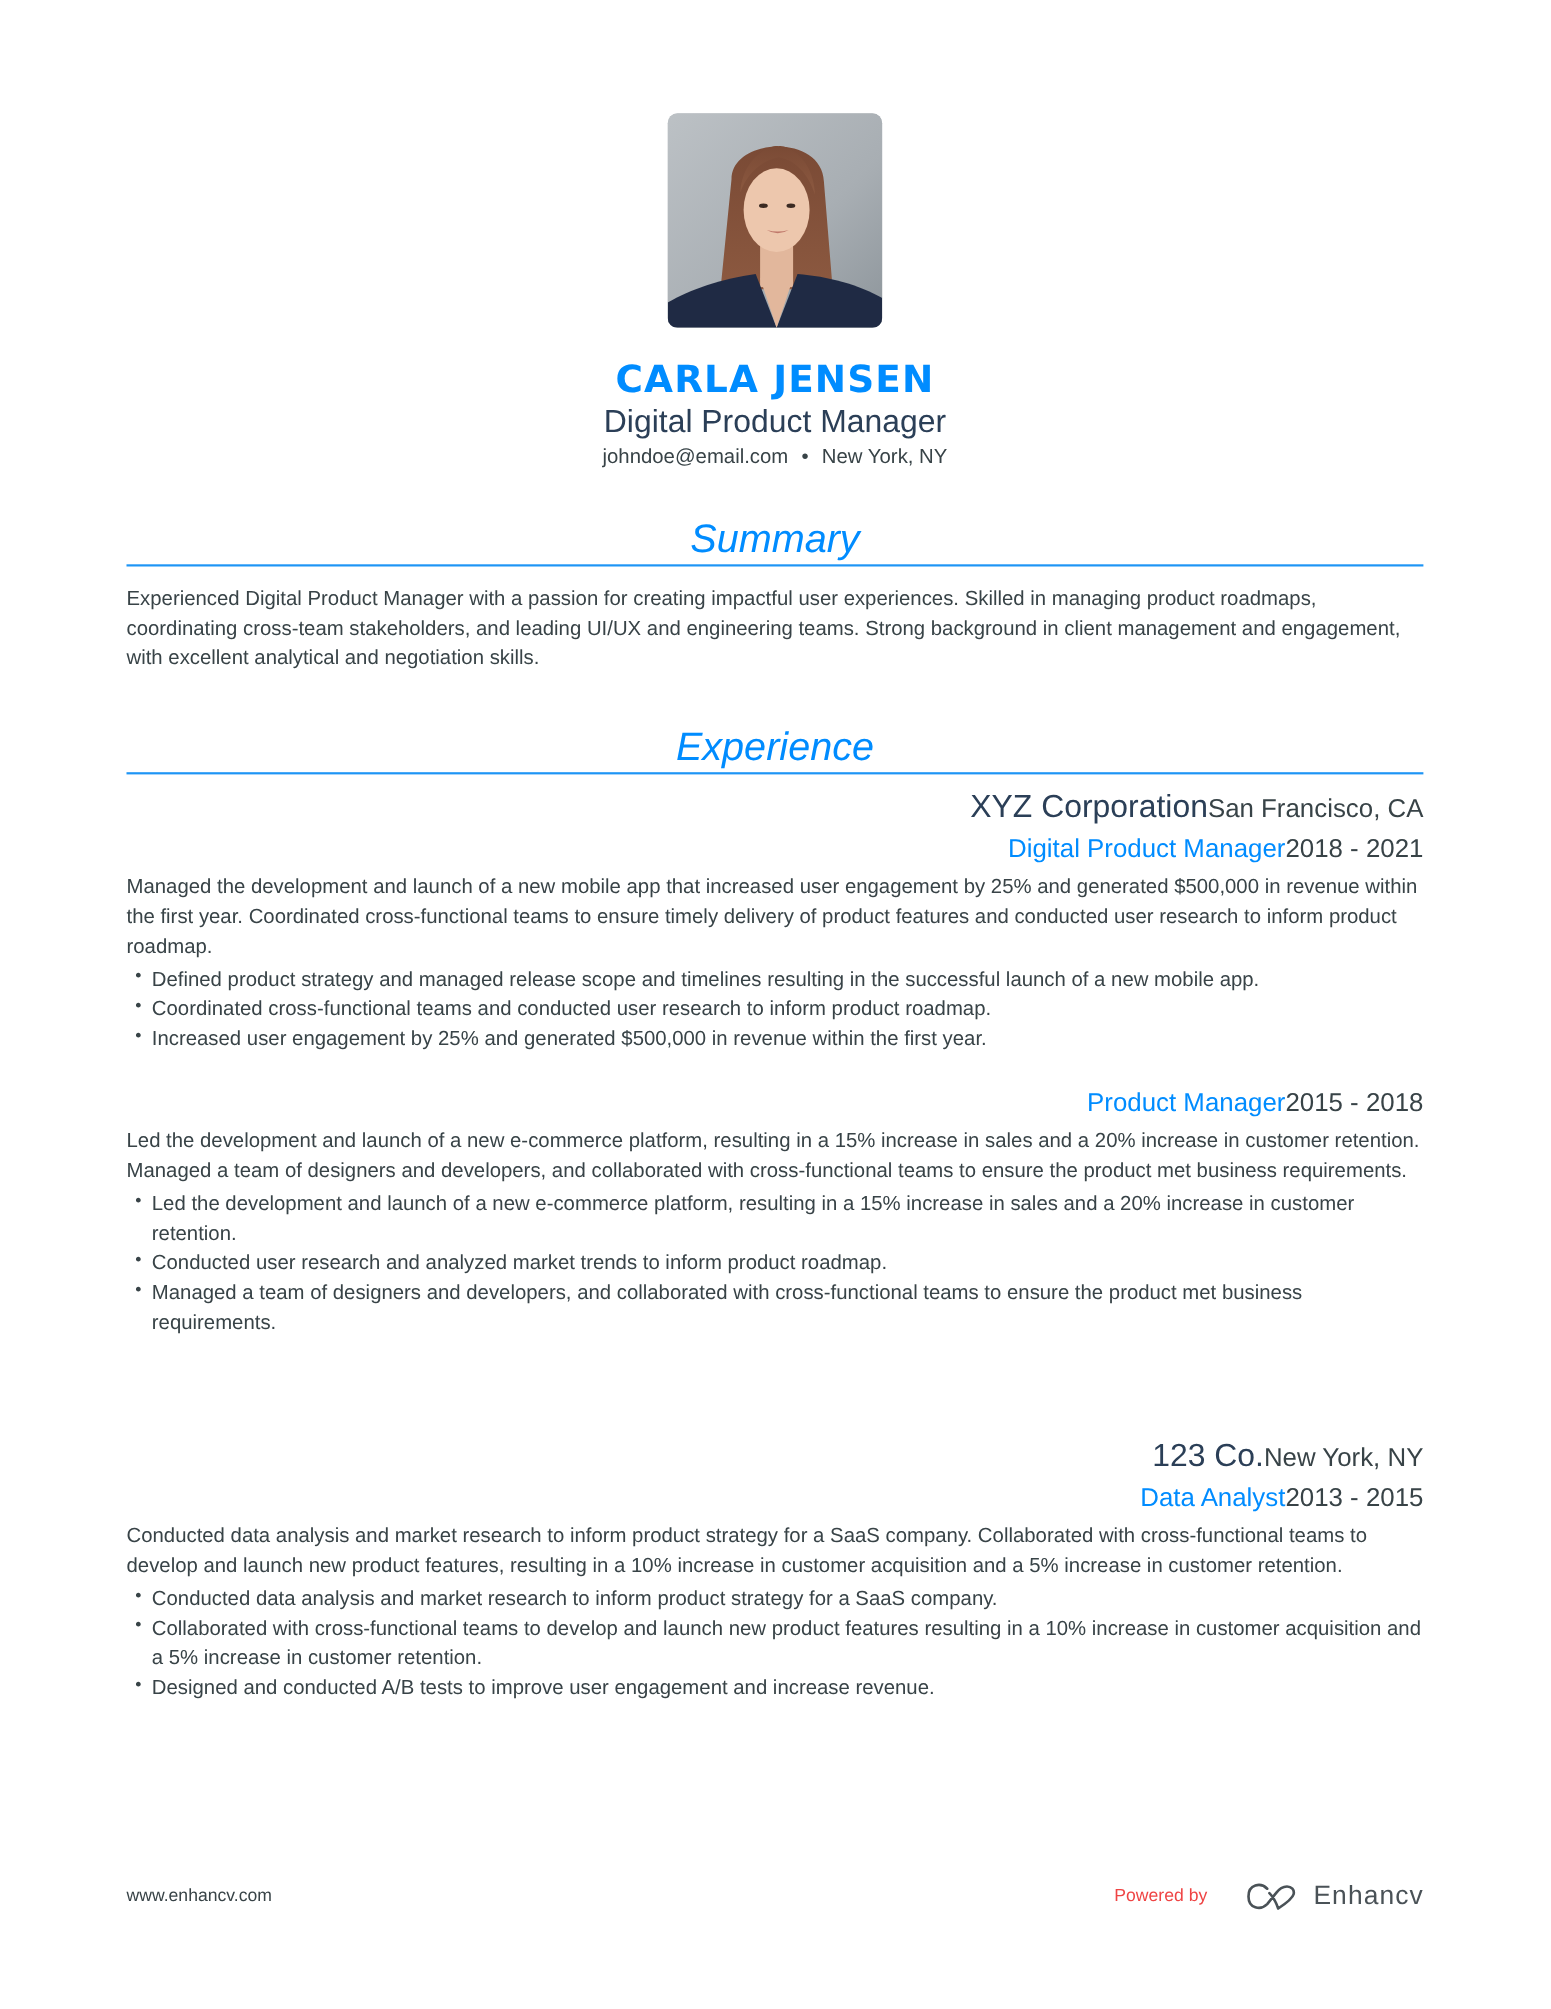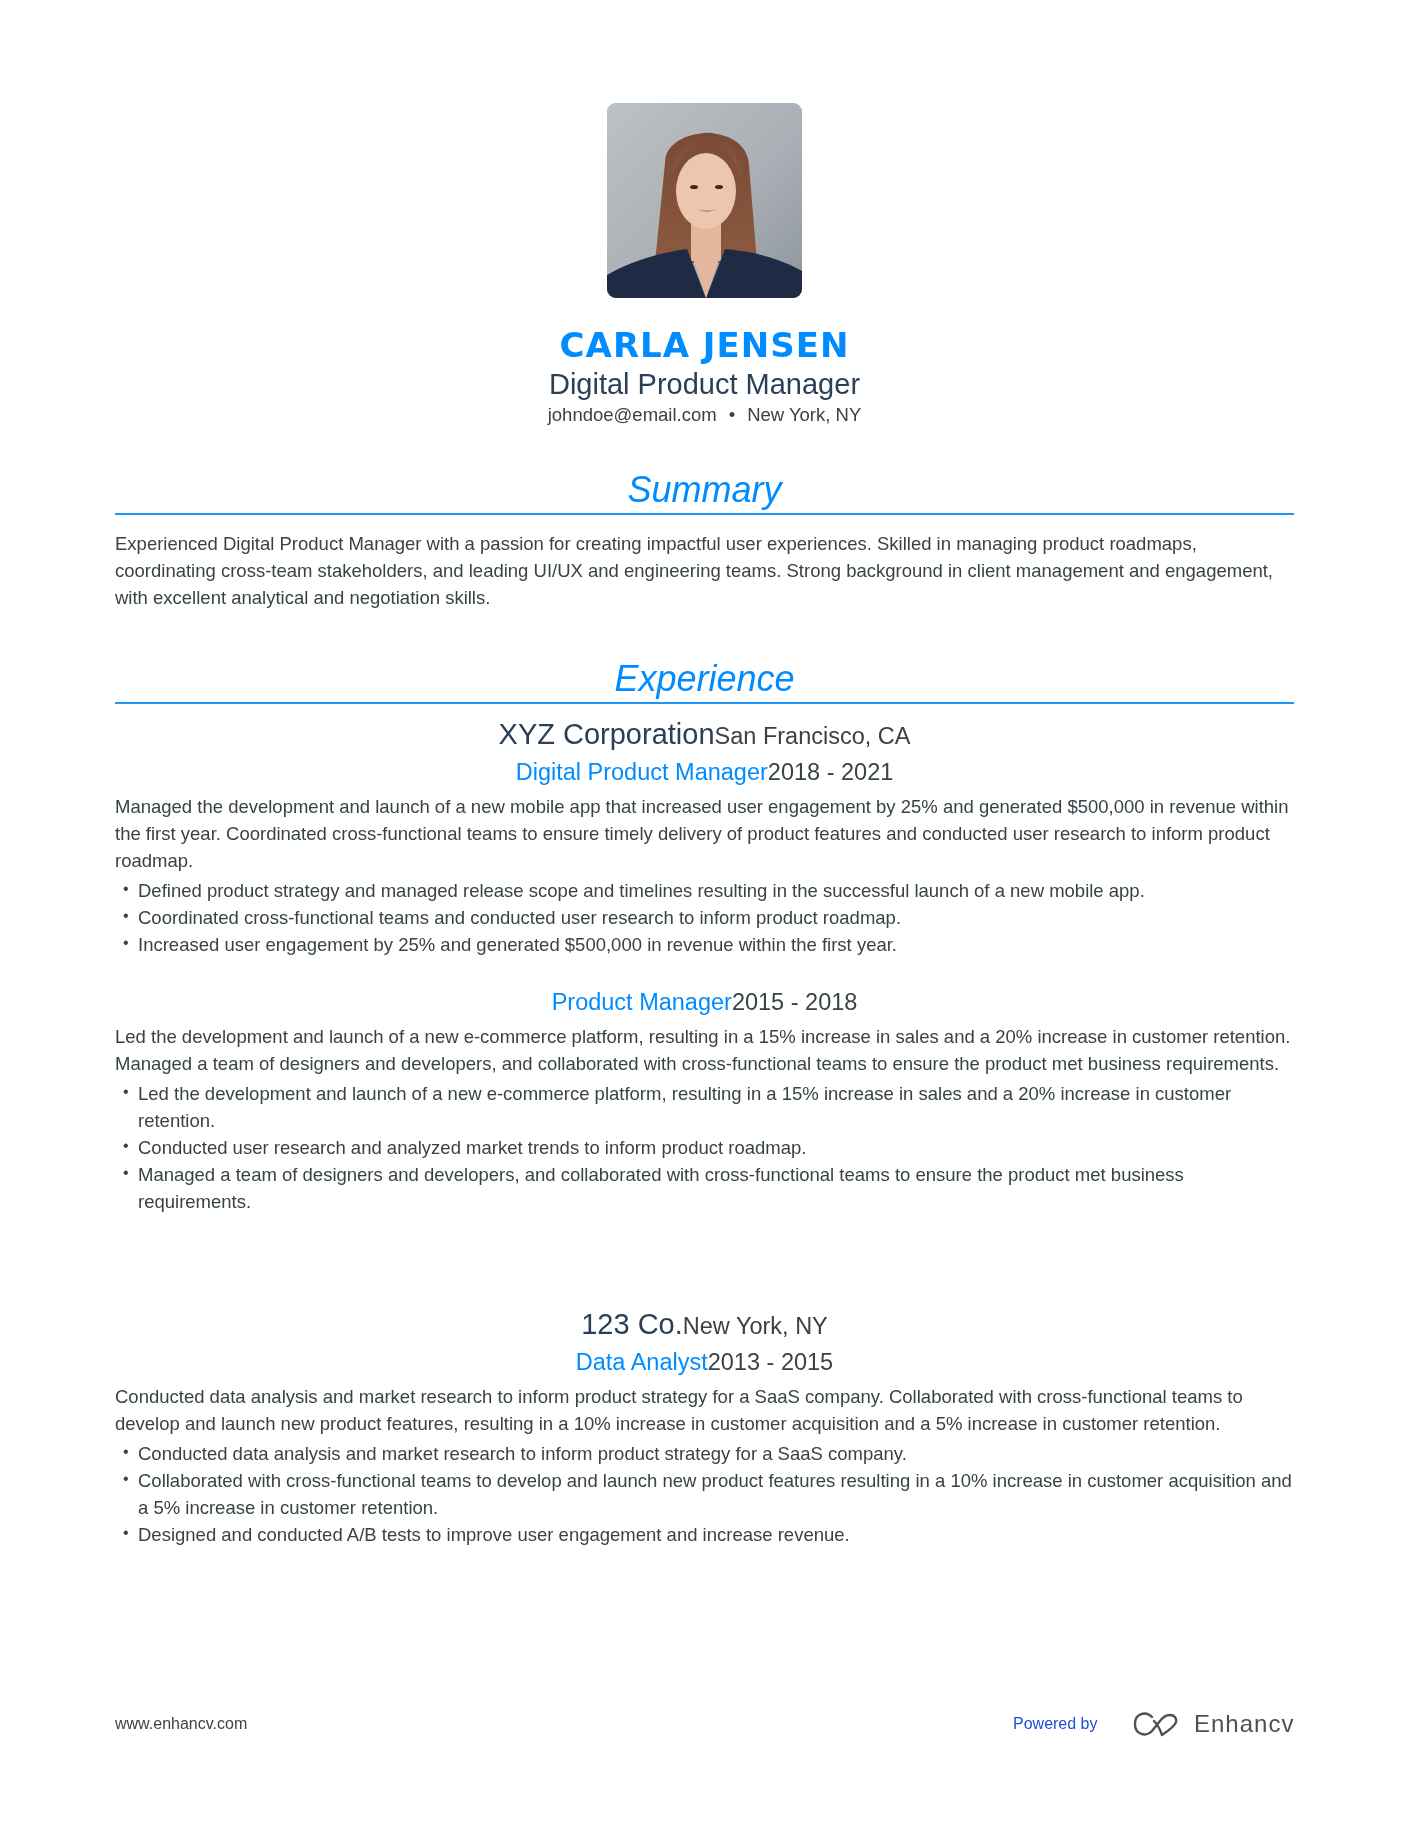--- a/index.html
+++ b/index.html
@@ -18,33 +18,33 @@
   .contact .dot { display: inline-block; margin: 0 12px; }
 
   .section-head { position: absolute; left: 0; width: 1179px; text-align: center; font-size: 36px;
                   color: #008cff; line-height: 36px; font-style: italic; }
   .section-line { position: absolute; left: 0; width: 1179px; height: 2px; background: #1e95f5; }
 
   .para { font-size: 18.5px; line-height: 27px; color: #384347; }
   .summary { position: absolute; left: 0; top: 530px; width: 1179px; }
 
   .job { position: absolute; left: 0; width: 1179px; }
-  .row { display: flex; justify-content: center; align-items: baseline; }
+  .row { display: flex; justify-content: flex-end; align-items: baseline; }
   .company { font-size: 29px; line-height: 36px; color: #2b3f57; }
   .location { font-size: 23.5px; line-height: 36px; color: #384347; }
   .role { font-size: 23.5px; line-height: 36px; color: #008cff; }
   .dates { font-size: 23.5px; line-height: 36px; color: #384347; }
   .desc { margin-top: 3px; }
   ul.bullets { list-style: none; margin: 3px 0 0 0; padding: 0; }
   ul.bullets li { position: relative; padding-left: 23px; font-size: 18.5px; line-height: 27px; color: #384347; }
   ul.bullets li::before { content: "\2022"; position: absolute; left: 8px; top: -2px; font-size: 16px; color: #384347; }
 
   .footer { position: absolute; left: 0; top: 1712px; width: 1179px; height: 24px; }
   .footer-url { position: absolute; left: 0; top: 0; font-size: 16px; line-height: 24px; color: #384347; }
-  .powered { position: absolute; left: 898px; top: 0; font-size: 16px; line-height: 24px; color: #1d4ed8; }
+  .powered { position: absolute; left: 898px; top: 0; font-size: 16px; line-height: 24px; color: #ef4444; }
   .brand { position: absolute; left: 1017px; top: -3px; display: flex; align-items: center; }
   .brand svg { display: block; }
   .brand-word { margin-left: 14px; font-size: 24px; line-height: 30px; color: #4a5257; letter-spacing: 1px; }
 </style>
 </head>
 <body>
 
 <div class="page">
 
   <div class="header">

